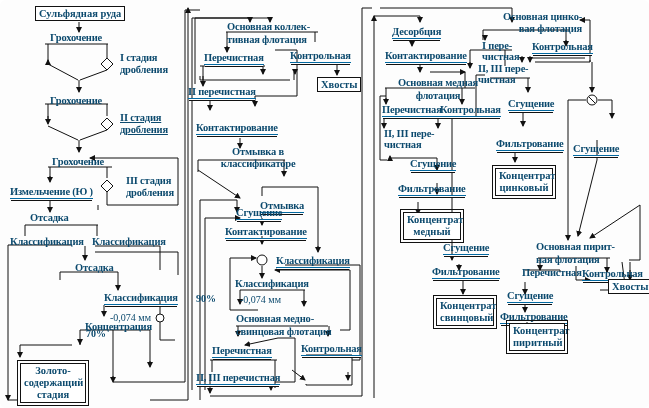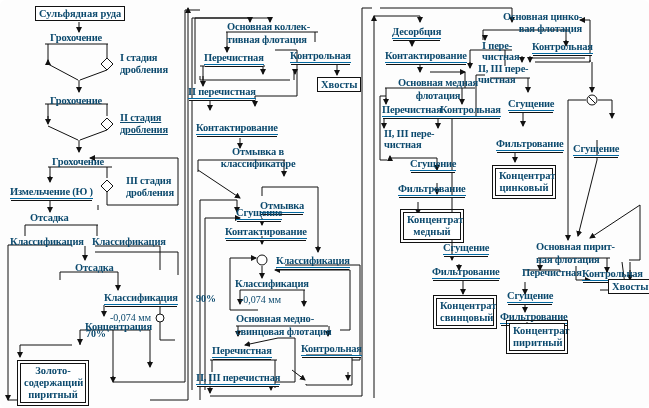--- a/index.html
+++ b/index.html
@@ -178,21 +178,21 @@
 <div class="lbl" style="left:126px;top:175px;width:55px;white-space:normal;line-height:12px;">III стадия дробления</div>
 <div class="lbl ul" style="left:10px;top:186px;">Измельчение (Ю )</div>
 <div class="lbl" style="left:30px;top:212px;">Отсадка</div>
 <div class="lbl" style="left:10px;top:236px;">Классификация</div>
 <div class="lbl" style="left:92px;top:236px;">Классификация</div>
 <div class="lbl" style="left:75px;top:262px;">Отсадка</div>
 <div class="lbl ul" style="left:104px;top:292px;">Классификация</div>
 <div class="pct" style="left:86px;top:328px;">70%</div>
 <div class="pct" style="left:110px;top:312px;font-weight:normal;">-0,074 мм</div>
 <div class="lbl" style="left:85px;top:321px;">Концентрация</div>
-<div class="box" style="left:12px;top:363px;width:58px;white-space:normal;">Золото-содержащий пиритный</div>
+<div class="box" style="left:12px;top:363px;width:58px;white-space:normal;">Золото-содержащий стадия</div>
 
 <div class="lbl" style="left:227px;top:20px;width:90px;white-space:normal;line-height:13px;">Основная коллек-тивная флотация</div>
 <div class="lbl ul" style="left:204px;top:52px;">Перечистная</div>
 <div class="lbl ul" style="left:290px;top:50px;">Контрольная</div>
 <div class="sbox" style="left:317px;top:77px;">Хвосты</div>
 <div class="lbl ul" style="left:188px;top:86px;">II перечистная</div>
 <div class="lbl ul" style="left:196px;top:122px;">Контактирование</div>
 <div class="lbl" style="left:208px;top:146px;width:100px;white-space:normal;line-height:12px;text-align:center;">Отмывка в классификаторе</div>
 <div class="lbl ul" style="left:260px;top:192px;margin-top:8px;">Отмывка</div>
 <div class="lbl ul" style="left:236px;top:207px;">Сгущение</div>

